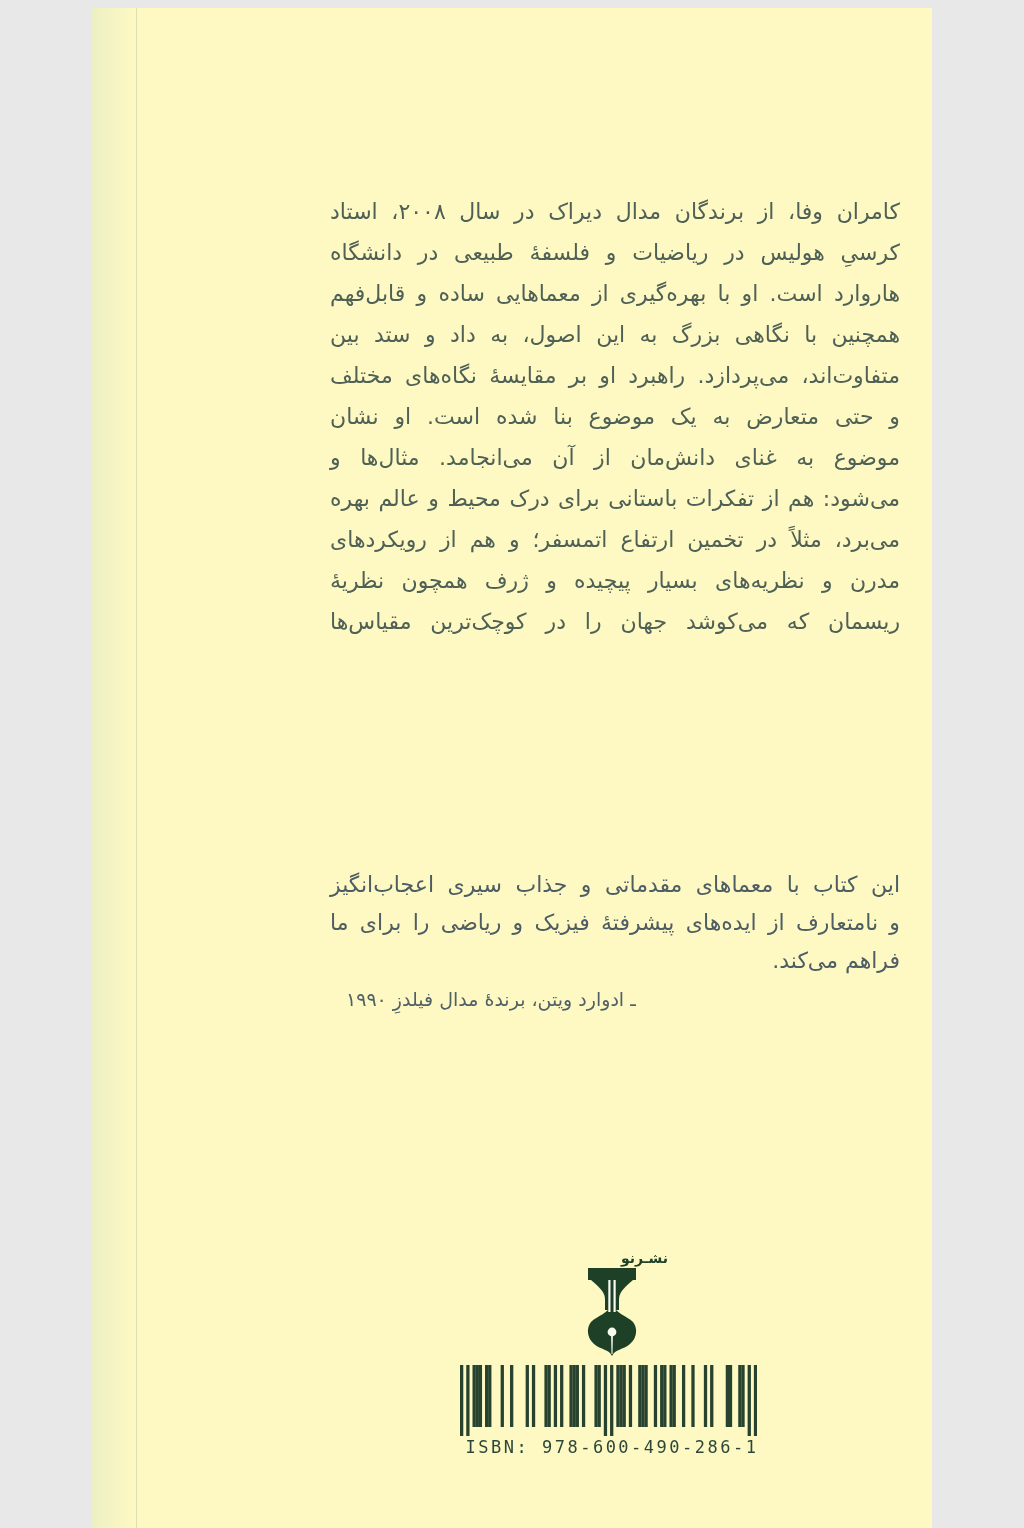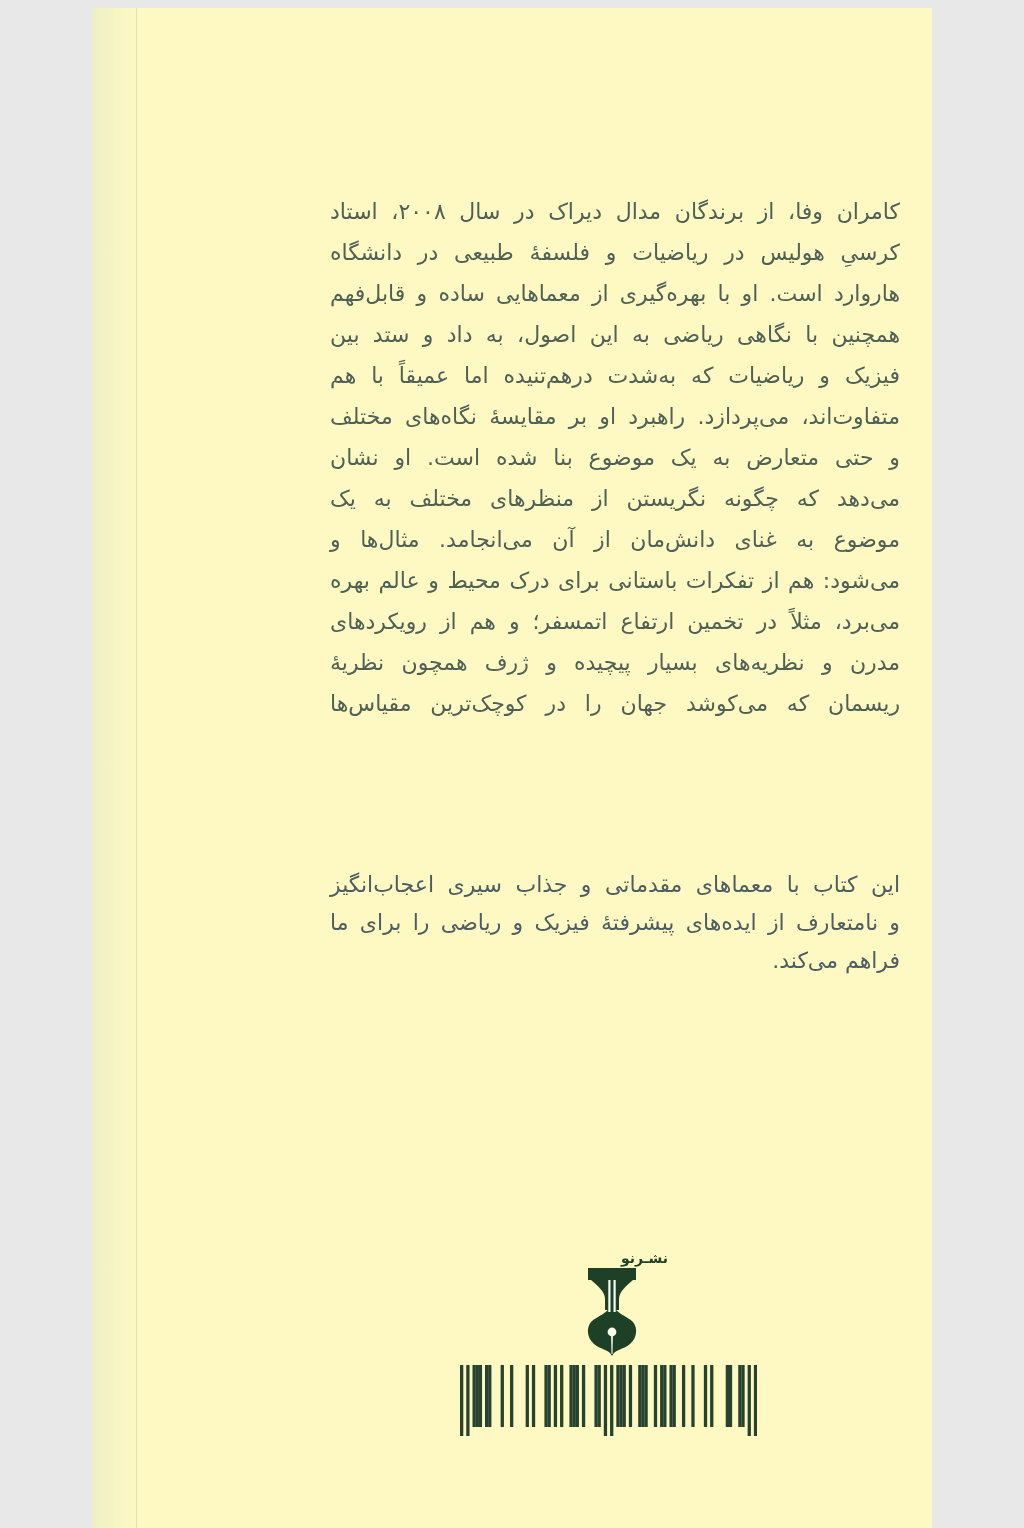--- a/index.html
+++ b/index.html
@@ -80,36 +80,35 @@
 <body>
 
 <div class="page">
 
   <div class="fold-line"></div>
 
   <div class="rtl-block description">
     <div class="line">کامران وفا، از برندگان مدال دیراک در سال ۲۰۰۸، استاد</div>
     <div class="line">کرسیِ هولیس در ریاضیات و فلسفهٔ طبیعی در دانشگاه</div>
     <div class="line">هاروارد است. او با بهره‌گیری از معماهایی ساده و قابل‌فهم</div>
-    <div class="line">همچنین با نگاهی ریاضی به این اصول، به داد و ستد بین</div>
-    <div class="line">فیزیک و ریاضیات که به‌شدت درهم‌تنیده اما عمیقاً با هم</div>
+    <div class="line">همچنین با نگاهی بزرگ به این اصول، به داد و ستد بین</div>
     <div class="line">متفاوت‌اند، می‌پردازد. راهبرد او بر مقایسهٔ نگاه‌های مختلف</div>
     <div class="line">و حتی متعارض به یک موضوع بنا شده است. او نشان</div>
-    <div class="line">می‌دهد که چگونه نگریستن از منظرهای مختلف به یک</div>
     <div class="line">موضوع به غنای دانش‌مان از آن می‌انجامد. مثال‌ها و</div>
     <div class="line">می‌شود: هم از تفکرات باستانی برای درک محیط و عالم بهره</div>
     <div class="line">می‌برد، مثلاً در تخمین ارتفاع اتمسفر؛ و هم از رویکردهای</div>
     <div class="line">مدرن و نظریه‌های بسیار پیچیده و ژرف همچون نظریهٔ</div>
     <div class="line">ریسمان که می‌کوشد جهان را در کوچک‌ترین مقیاس‌ها</div>
   </div>
 
   <div class="rtl-block quote-1">
     <div class="line">این کتاب با معماهای مقدماتی و جذاب سیری اعجاب‌انگیز</div>
     <div class="line">و نامتعارف از ایده‌های پیشرفتهٔ فیزیک و ریاضی را برای ما</div>
     <div class="line last-right">فراهم می‌کند.</div>
+    <div class="attribution">ـ ادوارد ویتن، برندهٔ مدال فیلدزِ ۱۹۹۰</div>
   </div>
 
 
   <div class="publisher">
     <div class="publisher-name">نشـرنو</div>
     <svg class="pen-nib" width="52" height="88" viewBox="0 0 52 88" aria-hidden="true">
 
       <path class="ink" d="M2,0 L50,0 L50,12 L2,12 Z"></path>
 
       <path class="ink" d="M5,12 C17,22 19,26 19,32 L19,42 L33,42 L33,32 C33,26 35,22 47,12 Z"></path>
@@ -166,14 +165,15 @@
         <rect x="80" y="0" width="1.05" height="62"></rect>
         <rect x="85" y="0" width="1.05" height="62"></rect>
         <rect x="86" y="0" width="1.05" height="62"></rect>
         <rect x="89" y="0" width="1.05" height="62"></rect>
         <rect x="90" y="0" width="1.05" height="62"></rect>
         <rect x="92" y="0" width="1.05" height="71"></rect>
         <rect x="94" y="0" width="1.05" height="71"></rect>
       </svg>
   </div>
 
+  <div class="isbn">ISBN: 978-600-490-286-1</div>
 
 </div>
 
 </body></html>

